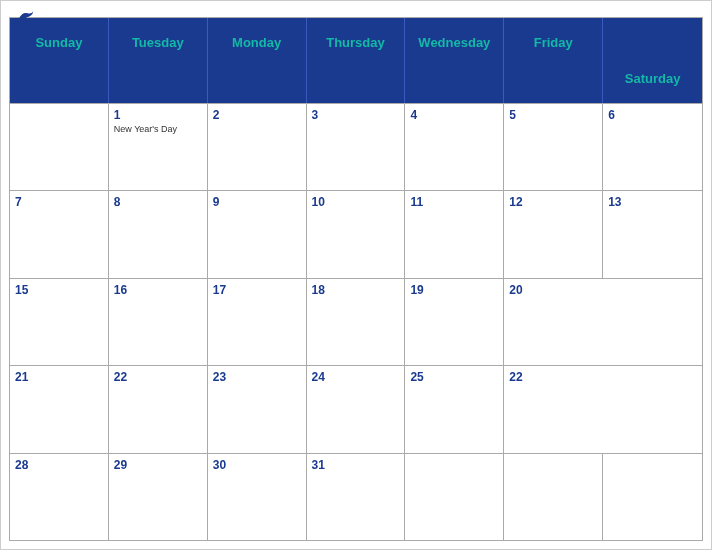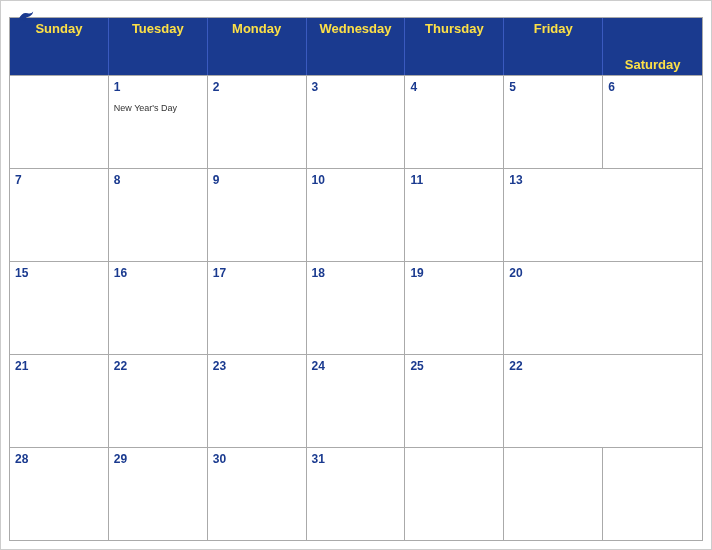--- a/index.html
+++ b/index.html
@@ -71,23 +71,23 @@
       flex-direction: column;
       margin: 0 8px 8px 8px;
       border: 1px solid #aaa;
     }
     .day-headers {
       display: grid;
       grid-template-columns: repeat(7, 1fr);
       background-color: #1a3a8f;
     }
     .day-header {
-      color: #fde047;
+      color: #14b8a6;
       text-align: center;
-      padding: 3px 2px;
+      padding: 17px 2px;
       font-size: 13px;
       font-weight: bold;
       border-right: 1px solid #3a5abf;
     }
     .day-header:last-child {
       border-right: none;
       margin-top: 36px;
     }
     .weeks {
       display: flex;
@@ -113,21 +113,21 @@
     }
     .day-number {
       font-size: 12px;
       color: #1a3a8f;
       font-weight: bold;
       line-height: 1.4;
     }
     .holiday-label {
       font-size: 9px;
       color: #333;
-      margin-top: 7px;
+      margin-top: 0;
       line-height: 1.3;
     }
     
     .week-row .day-cell .day-number {
       color: #1a3a8f;
       font-weight: bold;
       font-size: 12px;
     }
   </style>
 </head>
@@ -146,22 +146,22 @@
     </div>
     <h1 class="title"></h1>
     <span class="country"></span>
   </div>
 
   <div class="calendar">
     <div class="day-headers">
     <div class="day-header">Sunday</div>
         <div class="day-header">Tuesday</div>
         <div class="day-header">Monday</div>
+        <div class="day-header">Thursday</div>
         <div class="day-header">Wednesday</div>
-        <div class="day-header">Thursday</div>
         <div class="day-header">Friday</div>
         <div class="day-header">Saturday</div>
       </div>
     <div class="weeks">
     <div class="week-row">
           <div class="day-cell"></div>
           <div class="day-cell">
             <span class="day-number">1</span>
             <span class="holiday-label">New Year's Day</span>
           </div>
@@ -191,20 +191,23 @@
           <div class="day-cell">
             <span class="day-number">9</span>
           </div>
           <div class="day-cell">
             <span class="day-number">10</span>
           </div>
           <div class="day-cell">
             <span class="day-number">11</span>
           </div>
           <div class="day-cell">
+            <span class="day-number">12</span>
+          </div>
+          <div class="day-cell">
             <span class="day-number">13</span>
           </div>
         </div>
         <div class="week-row">
           <div class="day-cell">
             <span class="day-number">15</span>
           </div>
           <div class="day-cell">
             <span class="day-number">16</span>
           </div>

